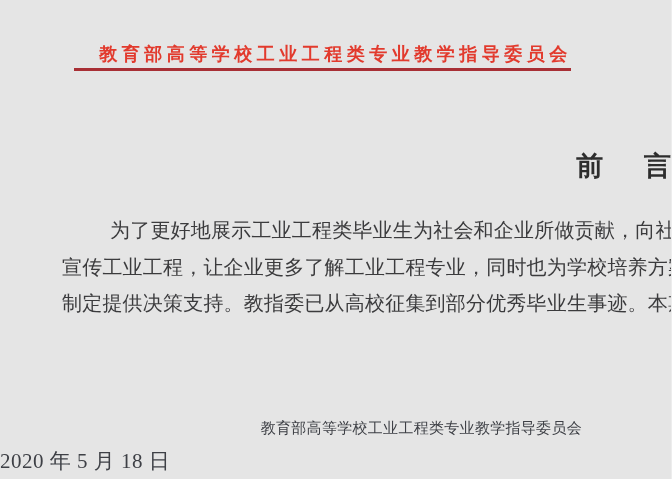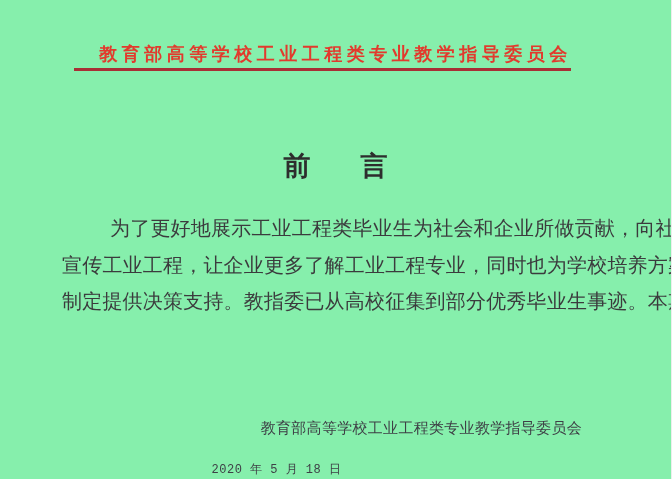--- a/index.html
+++ b/index.html
@@ -4,23 +4,23 @@
 <style>
   html, body {
     margin: 0;
     padding: 0;
     background: #ffffff;
   }
   .page {
     position: relative;
     width: 672px;
     height: 479px;
-    background: #86efac;
+    background: #e5e5e5;
     overflow: hidden;
-    font-family: Liberation Mono, monospace;
+    font-family: Liberation Serif, serif;
     border-right: 1px solid #ededed;
     box-sizing: border-box;
   }
   .org-header {
     position: absolute;
     top: 42px;
     left: 0;
     width: 100%;
     text-align: center;
     font-size: 18px;
@@ -75,38 +75,37 @@
     font-size: 15px;
     color: #3e4046;
     letter-spacing: 0.3px;
     white-space: nowrap;
   }
   .doc-date {
     position: absolute;
     top: 447px;
     left: 0;
     width: 553px;
-    text-align: center;
-    font-size: 12px;
+    text-align: left;
+    font-size: 21px;
     color: #3e4046;
     letter-spacing: 0.5px;
     white-space: nowrap;
-    margin-top: 14px;
   }
 </style>
 </head>
 <body>
 
 <div class="page">
 
   <div class="org-header" style="color: rgb(226, 58, 45);">教育部高等学校工业工程类专业教学指导委员会</div>
 
   <div class="header-rule" style="background: rgb(168, 47, 53);"></div>
 
-  <div class="doc-title" style="color: rgb(45, 45, 45);">前 言</div>
+  <div class="doc-title" style="color: rgb(45, 45, 45); text-align: right;">前 言</div>
 
   <div class="body-text">
     <div class="body-line indent">为了更好地展示工业工程类毕业生为社会和企业所做贡献，向社会</div>
     <div class="body-line">宣传工业工程，让企业更多了解工业工程专业，同时也为学校培养方案</div>
     <div class="body-line">制定提供决策支持。教指委已从高校征集到部分优秀毕业生事迹。本期</div>
   </div>
 
   <div class="signature">教育部高等学校工业工程类专业教学指导委员会</div>
 
   <div class="doc-date">2020 年 5 月 18 日</div>

